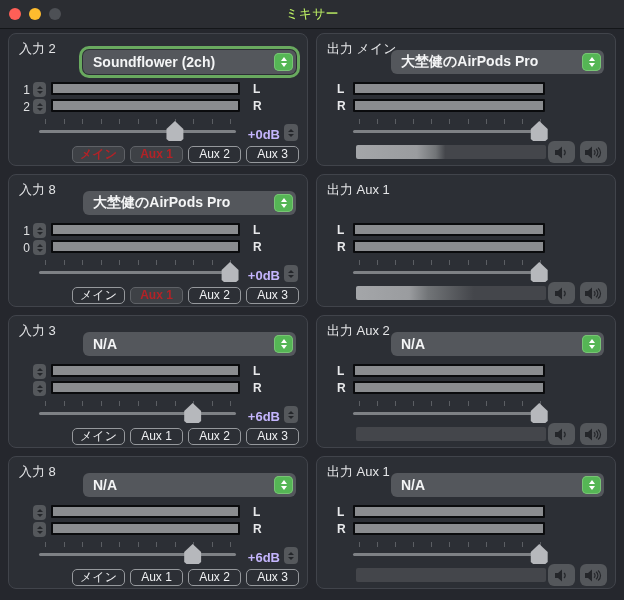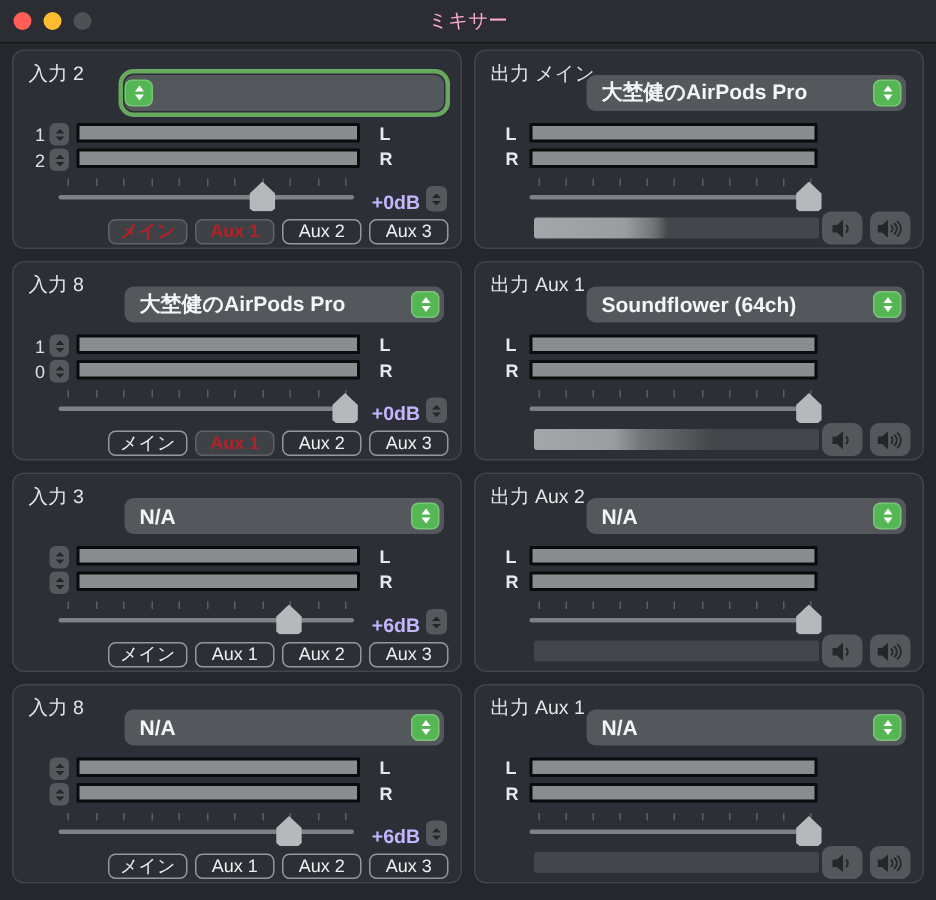--- a/index.html
+++ b/index.html
@@ -6,21 +6,21 @@
   body{width:624px;height:600px;background:#25272d;font-family:"Liberation Sans",sans-serif;
        -webkit-font-smoothing:antialiased;overflow:hidden;position:relative;}
   
   .titlebar{height:28px;background:#2b2d32;border-bottom:1px solid #141619;
             display:flex;align-items:center;justify-content:center;position:relative;}
   .lights{position:absolute;left:9px;top:8px;display:flex;gap:8px;}
   .light{width:12px;height:12px;border-radius:50%;}
   .light.close{background:#ff5f57;}
   .light.min{background:#febc2e;}
   .light.zoom{background:#4d5055;}
-  .title{font-size:13px;color:#f9a8d4;}
+  .title{font-size:13px;color:#bef264;}
   
   #panels{position:absolute;top:33px;left:8px;display:grid;
           grid-template-columns:300px 300px;grid-auto-rows:133px;gap:8px;}
   .panel{background:#2c2f35;border:1px solid #41444b;border-radius:8px;
          position:relative;box-sizing:border-box;}
   .p-label{position:absolute;top:6px;left:10px;font-size:13px;color:#e4e5e7;white-space:nowrap;}
   
   .popup{position:absolute;top:16px;left:74px;width:213px;height:24px;background:#54575c;
          border-radius:6px;display:flex;align-items:center;cursor:default;}
   .popup.focused{box-shadow:0 0 0 1px #2c2f35,0 0 0 4px #69a95f;}
@@ -74,20 +74,21 @@
     <span class="light zoom"></span>
   </div>
   <span class="title">ミキサー</span>
 </div>
 
 <div id="panels">
   <div class="panel">
     <span class="p-label">入力 2</span>
 
     <div class="popup focused">
+      <span class="ptxt">Soundflower (2ch)</span>
       <span class="cap">
           <i class="up"></i>
           <i class="dn"></i>
         </span>
     </div>
 
     <span class="ch-num" style="top:49px;">1</span>
     <span class="stp ch-stp" style="top:48px;">
         <i class="up"></i>
         <i class="dn"></i>
@@ -236,27 +237,20 @@
       <button class="sbtn">メイン</button>
       <button class="sbtn active">Aux 1</button>
       <button class="sbtn">Aux 2</button>
       <button class="sbtn">Aux 3</button>
     </div>
   </div>
 
   <div class="panel">
     <span class="p-label">出力 Aux 1</span>
 
-    <div class="popup">
-      <span class="ptxt">Soundflower (64ch)</span>
-      <span class="cap">
-          <i class="up"></i>
-          <i class="dn"></i>
-        </span>
-    </div>
 
     <span class="ch-lab" style="top:48px;left:20px;">L</span>
     <div class="meter" style="top:48px;left:36px;width:188px;"></div>
     <span class="ch-lab" style="top:65px;left:20px;">R</span>
     <div class="meter" style="top:65px;left:36px;width:188px;"></div>
 
     <div class="ticks" style="left:42px;width:182px;">
         <i></i>
         <i></i>
         <i></i>

